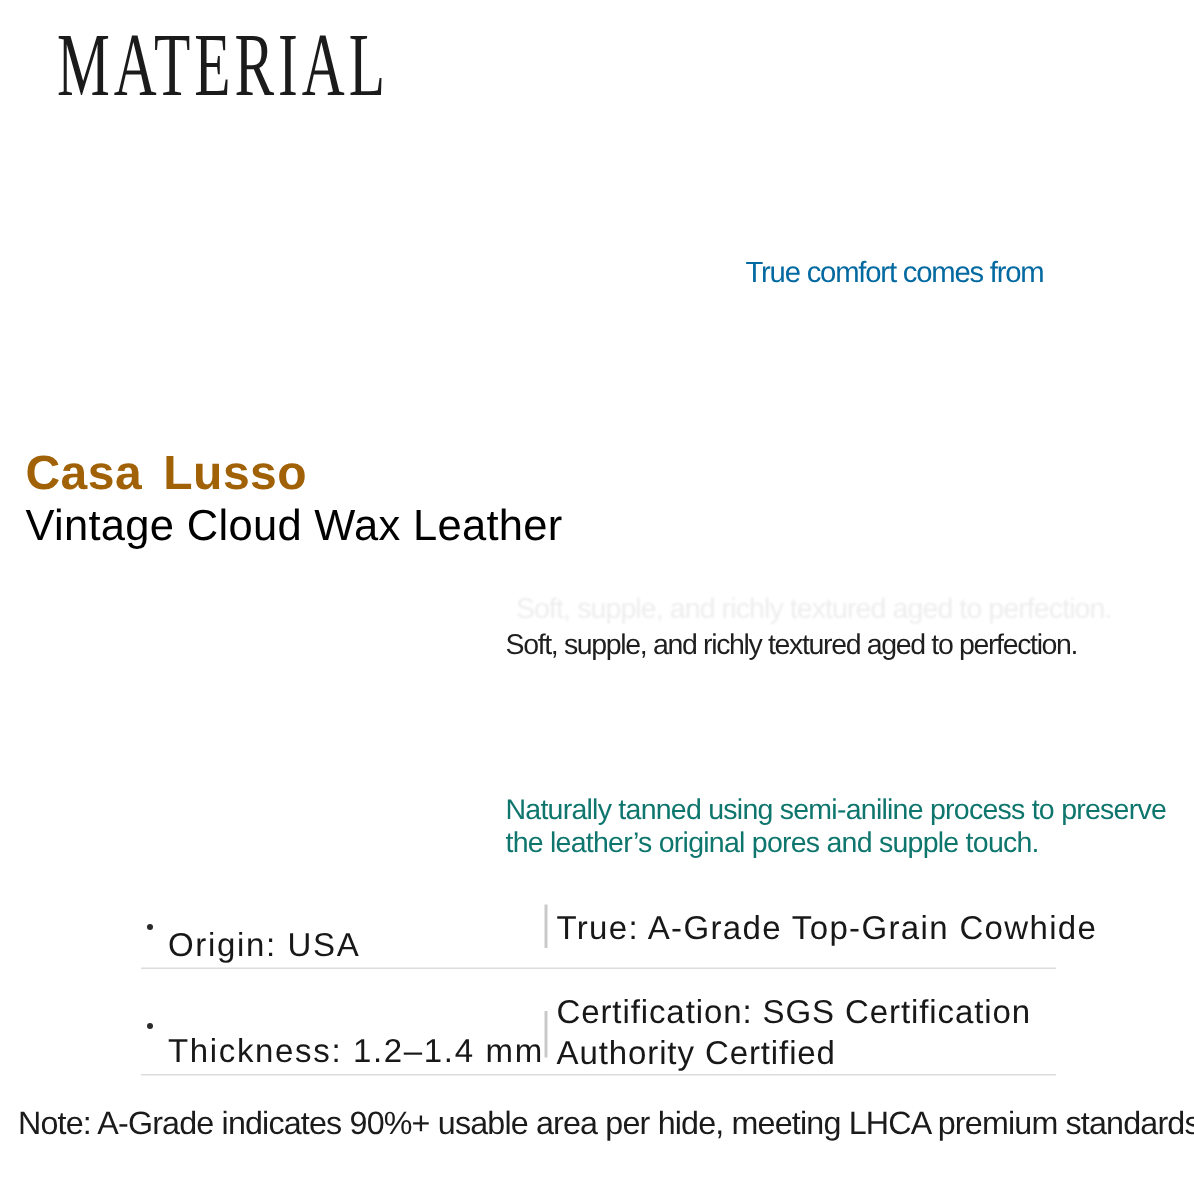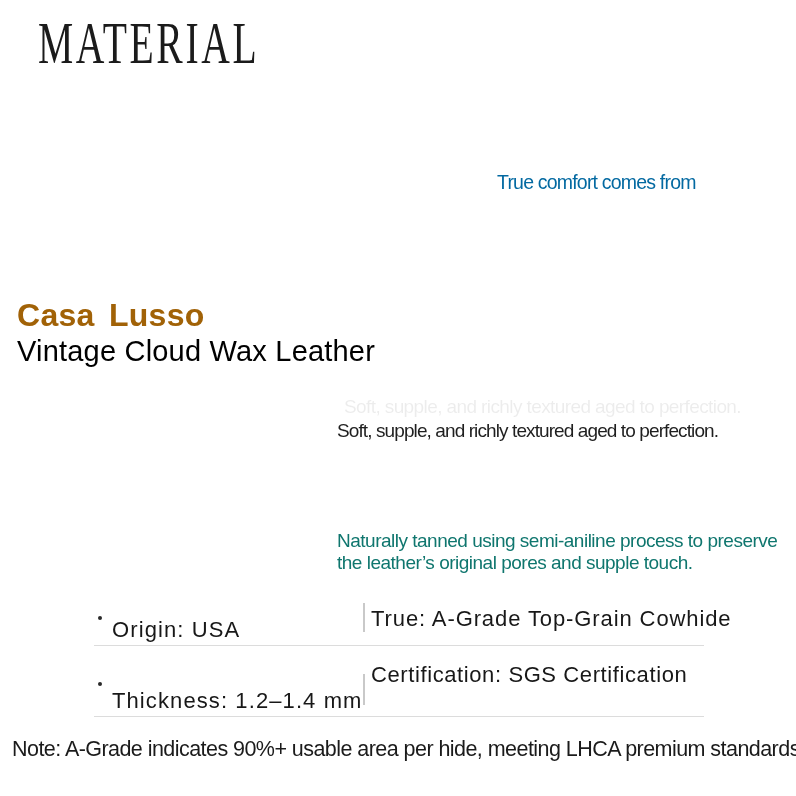--- a/index.html
+++ b/index.html
@@ -153,17 +153,18 @@
 
 <span class="hline hline-1"></span>
 
 <span class="spec-bullet bullet-2"></span>
 <div class="spec-text spec-row2-left">Thickness: 1.2–1.4 mm</div>
 
 <span class="vdiv vdiv-2"></span>
 
 <div class="spec-text spec-row2-right">
   <div>Certification: SGS Certification</div>
+  <div>Authority Certified</div>
 </div>
 
 <span class="hline hline-2"></span>
 
 <div class="note">Note: A-Grade indicates 90%+ usable area per hide, meeting LHCA premium standards.</div>
 
 </body></html>

